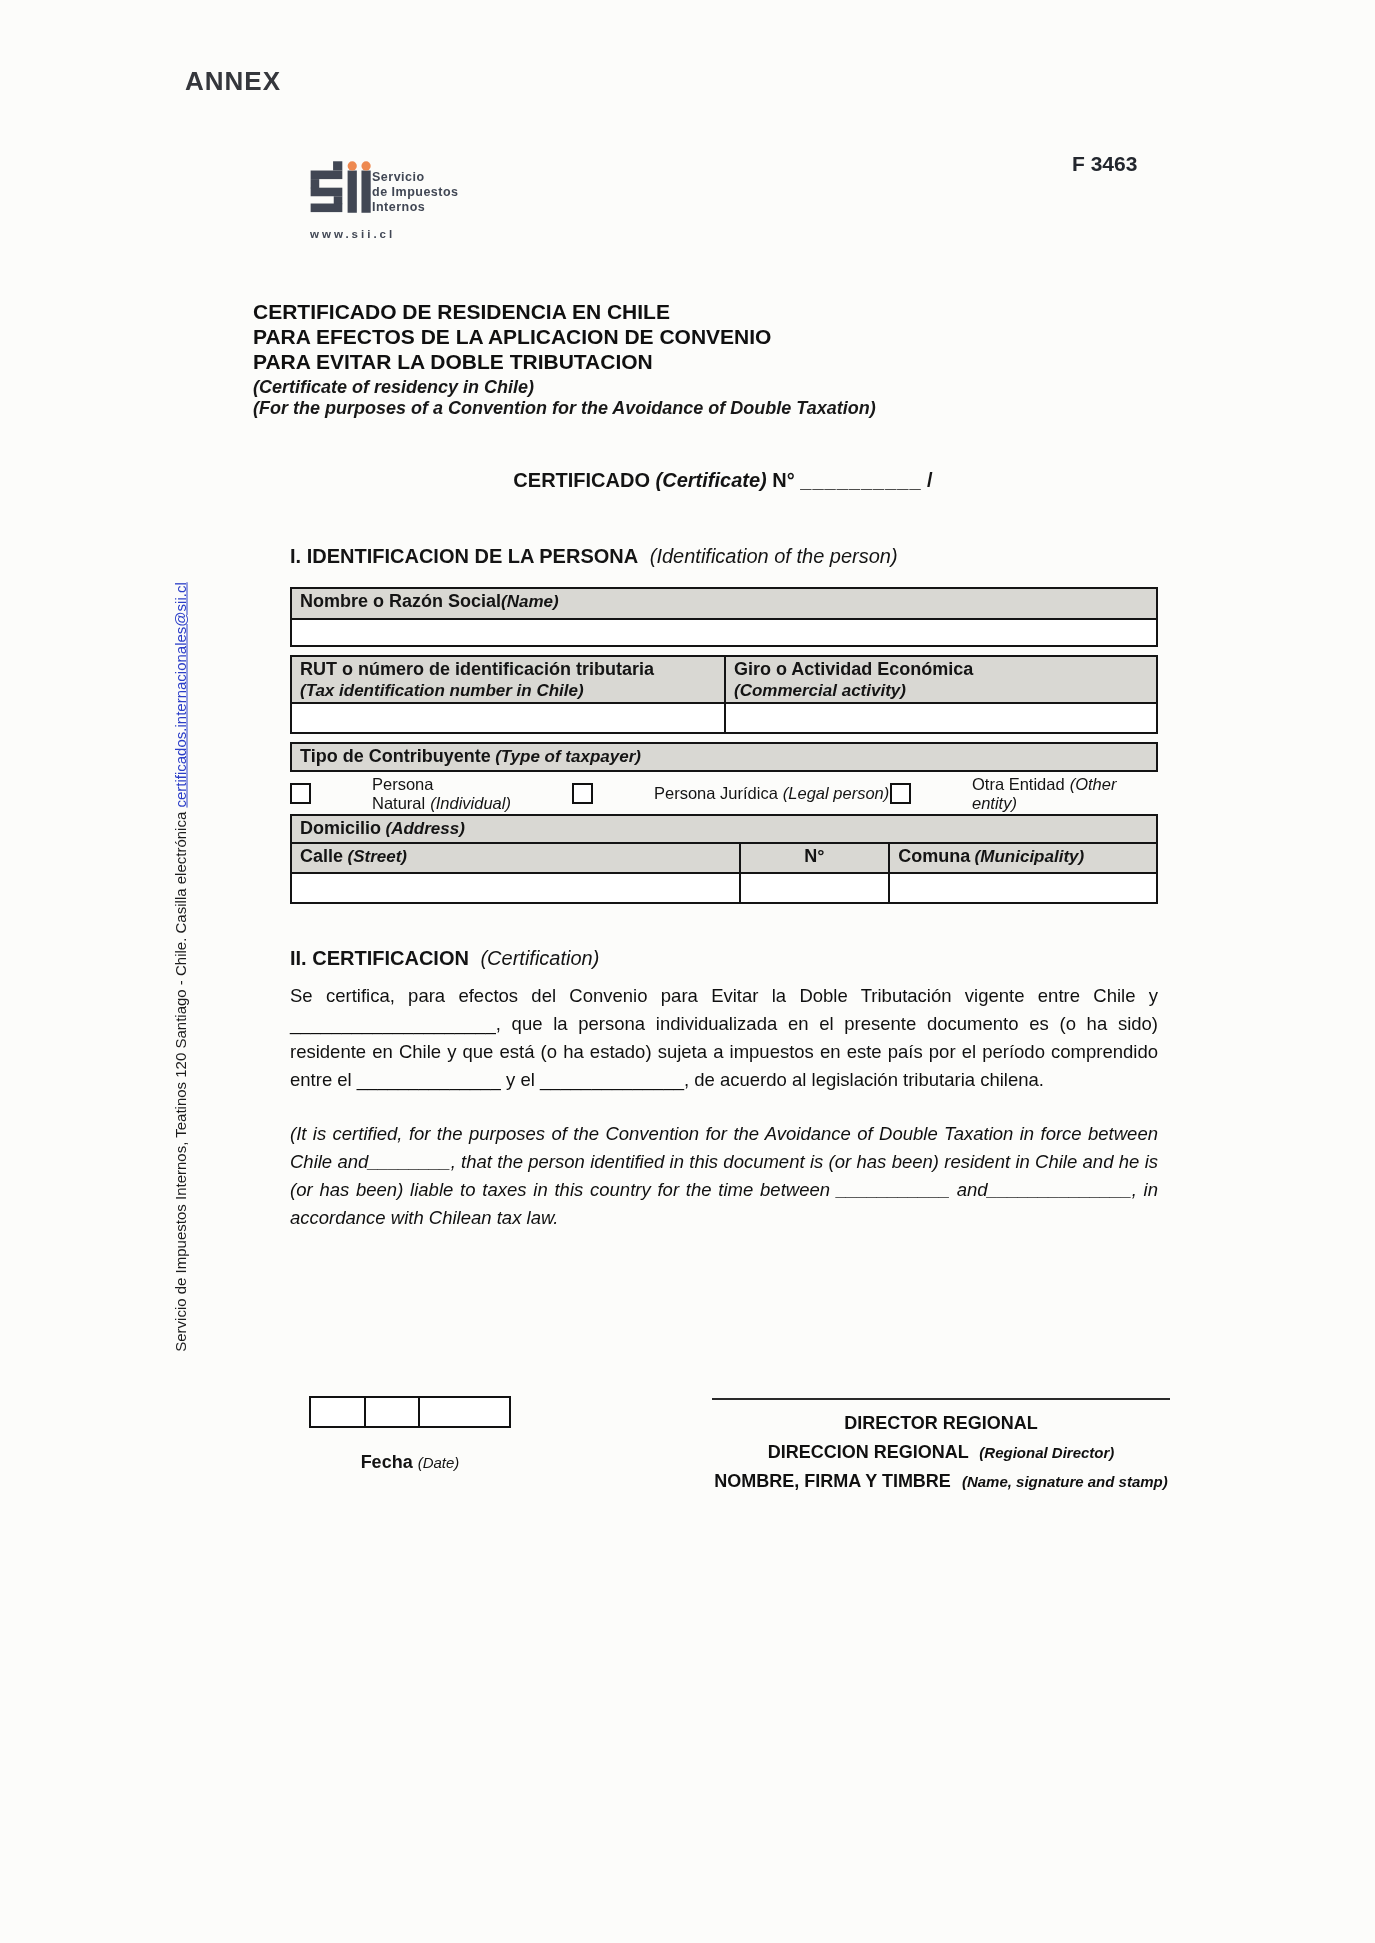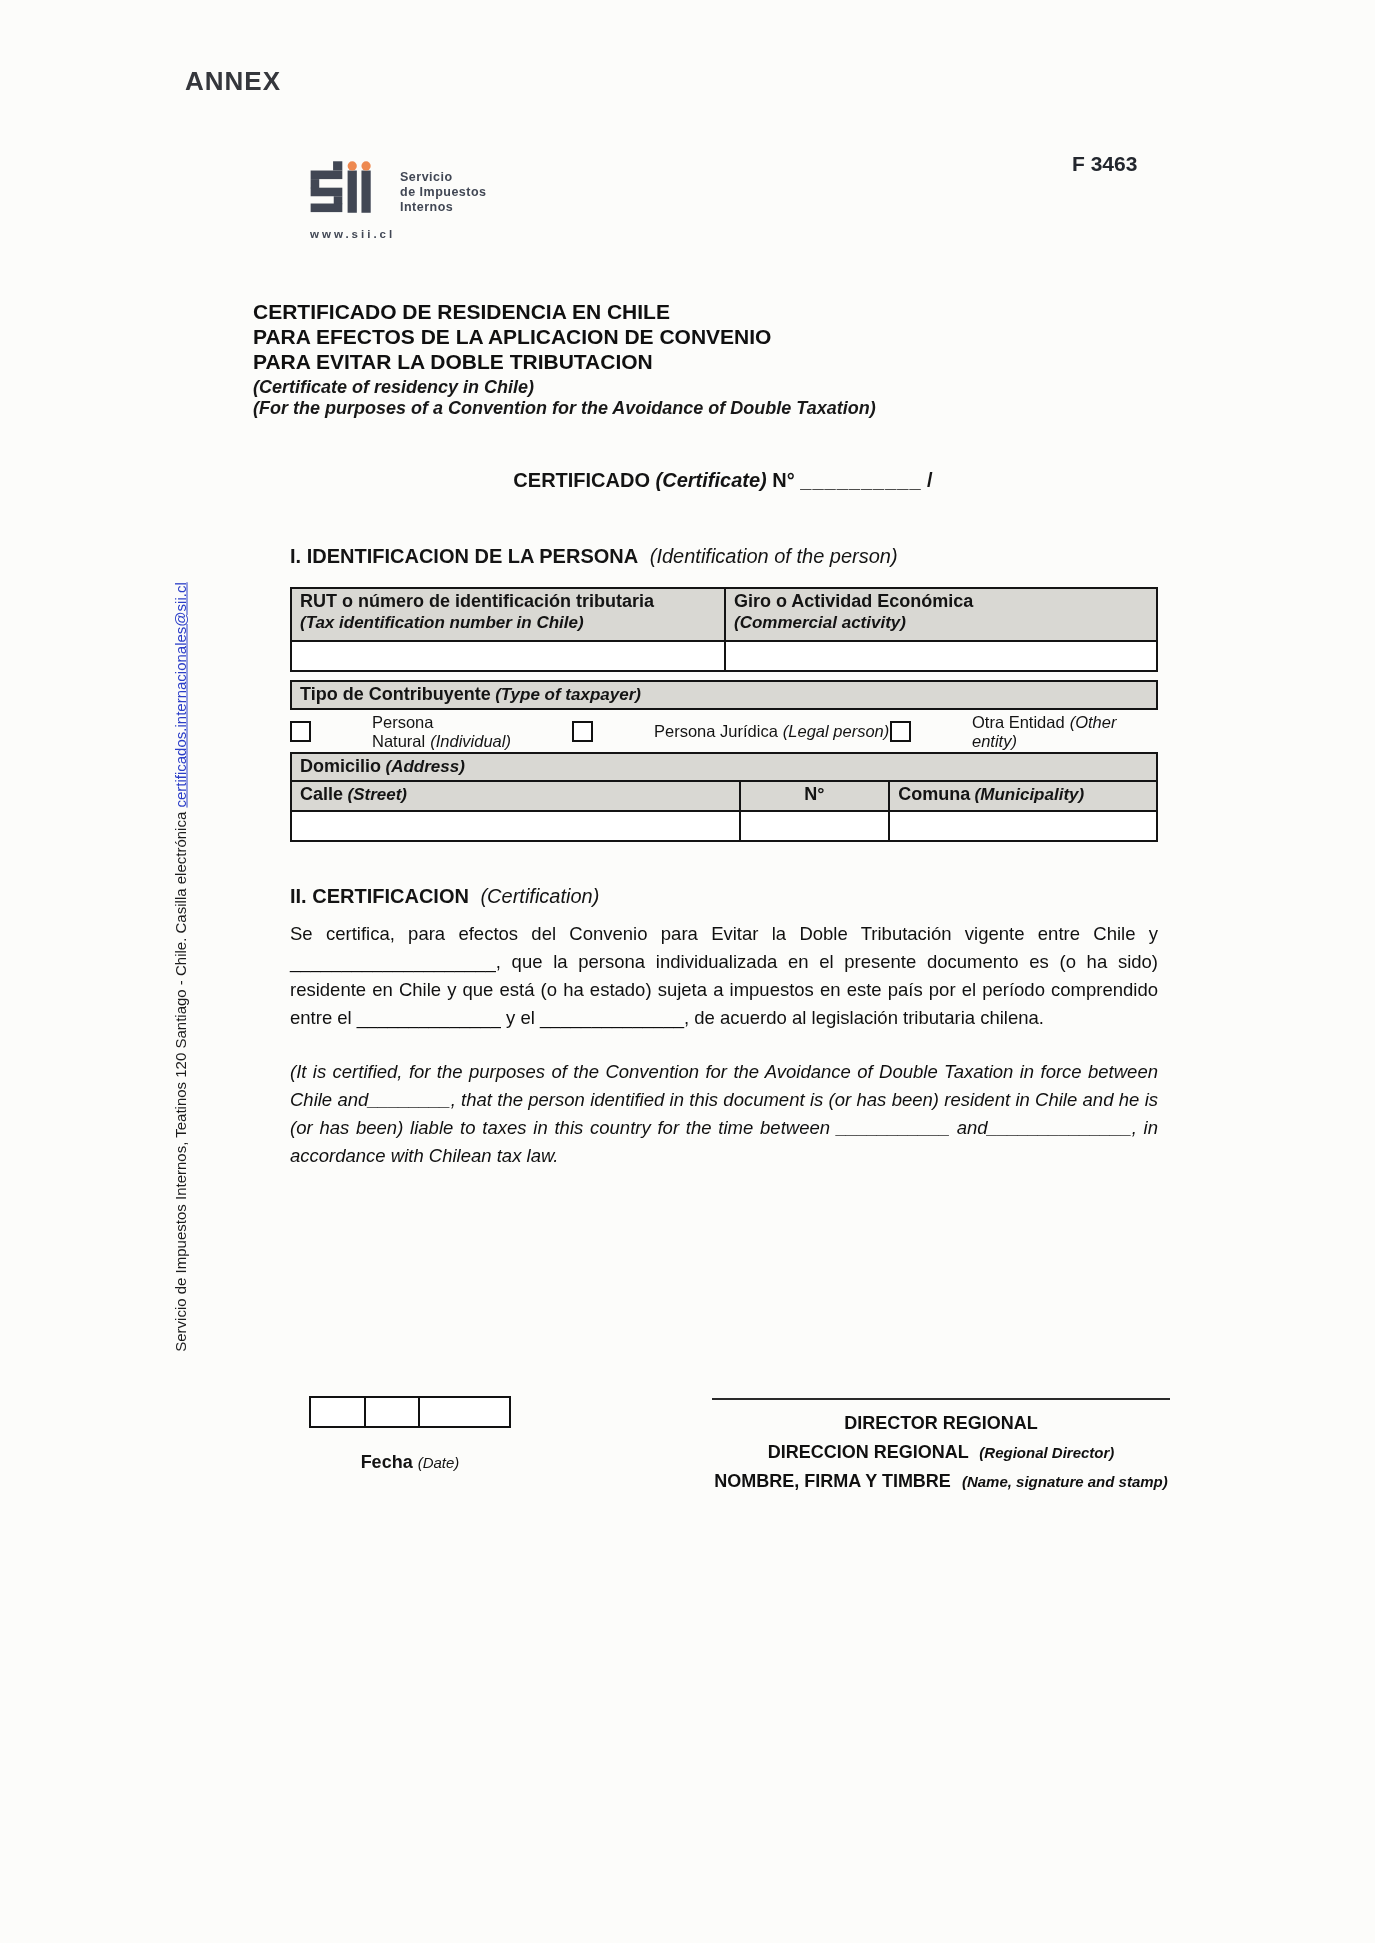--- a/index.html
+++ b/index.html
@@ -17,21 +17,21 @@
     position:relative;width:1375px;height:1943px;background:var(--paper);
     overflow:hidden;margin:0 auto;
   }
   
   .annex{position:absolute;left:185px;top:66px;font-size:26px;font-weight:bold;letter-spacing:1px;color:#35373c;}
   .form-number{position:absolute;left:1072px;top:152px;font-size:21px;font-weight:bold;color:#23272e;}
 
   
   .logo{position:absolute;left:308px;top:150px;width:280px;height:110px;}
   .logo svg{position:absolute;left:0;top:0;}
-  .logo-text{position:absolute;left:92px;top:20px;font-size:12.5px;font-weight:bold;line-height:15px;color:var(--slate);letter-spacing:.5px;}
+  .logo-text{position:absolute;left:64px;top:20px;font-size:12.5px;font-weight:bold;line-height:15px;color:var(--slate);letter-spacing:.5px;}
   .logo-url{position:absolute;left:2px;top:78px;font-size:11.5px;font-weight:bold;letter-spacing:3px;color:var(--slate);}
 
   
   .title-block{position:absolute;left:253px;top:299px;width:940px;text-align:left;}
   .title-bold{font-size:21px;font-weight:bold;line-height:25px;color:#101010;}
   .title-italic{font-size:18px;font-style:italic;font-weight:bold;line-height:21px;color:#181818;}
   .title-italic.first{margin-top:3px;}
 
   
   .cert-line{position:absolute;left:253px;top:469px;width:940px;text-align:center;font-size:20px;}
@@ -59,21 +59,21 @@
   .trow{display:flex;}
   .trow + .trow{border-top:2px solid var(--ink);}
   .cell{padding:2px 8px;}
   .cell + .cell{border-left:2px solid var(--ink);}
   .hdr{background:var(--header_gray);}
   .hdr .b{font-weight:bold;font-size:18px;}
   .hdr .i{font-style:italic;font-weight:bold;font-size:17px;}
   .input-cell{background:#fff;}
   .h-name-hdr{height:29px;}
   .h-name-in{height:25px;}
-  .h-rut-hdr{height:51px;}
+  .h-rut-hdr{height:45px;}
   .h-rut-in{height:28px;}
   .h-bar{height:26px;}
   .h-dom-hdr{height:26px;}
   .h-dom-row{height:28px;}
   .stack span{display:block;line-height:21px;}
   .w50{width:50%;}
   .w-calle{width:51.7%;}
   .w-num{width:17.3%;text-align:center;}
   .w-comuna{width:31%;}
 
@@ -159,20 +159,30 @@
     </div>
   </div>
 
   <div class="main">
 
     <div class="sec-heading">
       <span class="b">I. IDENTIFICACION DE LA PERSONA</span>
       <span class="i">(Identification of the person)</span>
     </div>
 
+    <div class="tbl">
+      <div class="trow">
+        <div class="cell hdr h-name-hdr" style="width:100%">
+          <span class="b">Nombre o Razón Social</span><span class="i">(Name)</span>
+        </div>
+      </div>
+      <div class="trow">
+        <div class="cell input-cell h-name-in" style="width:100%"></div>
+      </div>
+    </div>
 
     <div class="tbl">
       <div class="trow">
         <div class="cell hdr h-rut-hdr w50 stack">
           <span class="b">RUT o número de identificación tributaria</span>
           <span class="i">(Tax identification number in Chile)</span>
         </div>
         <div class="cell hdr h-rut-hdr w50 stack">
           <span class="b">Giro o Actividad Económica</span>
           <span class="i">(Commercial activity)</span>

